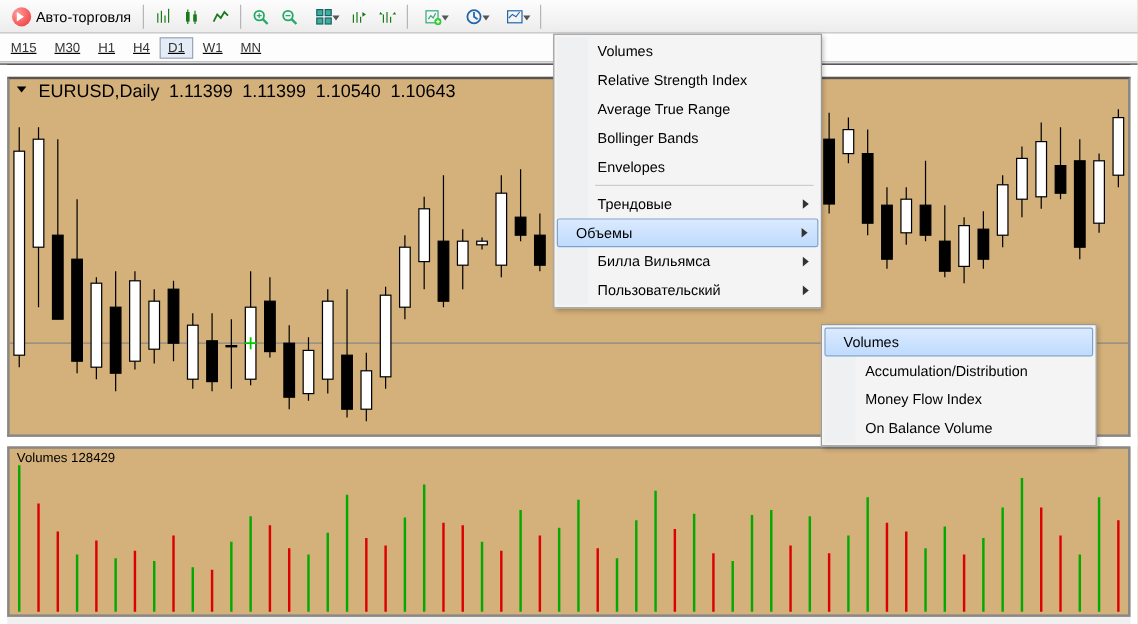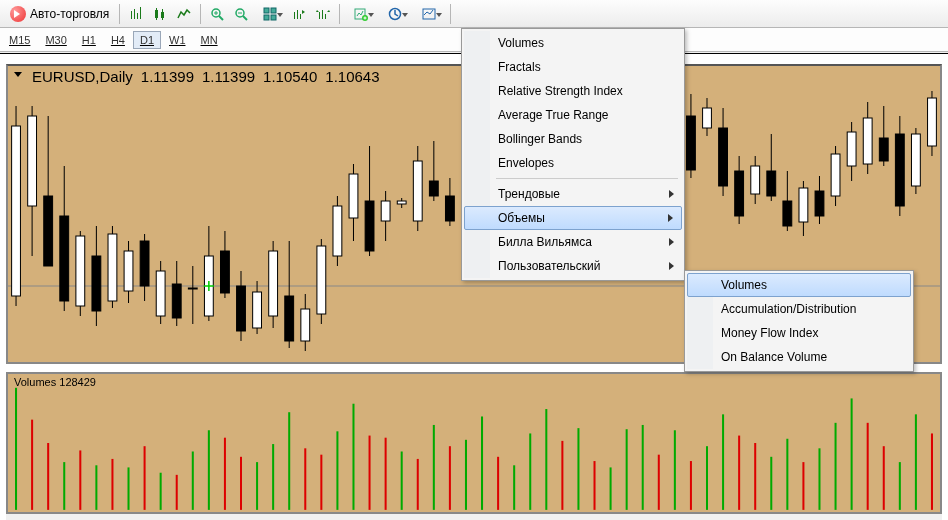--- a/index.html
+++ b/index.html
@@ -148,21 +148,21 @@
   .menu-item {
     position: relative;
     padding: 5px 20px 5px 34px;
     min-width: 160px;
     cursor: pointer;
     color: #000;
   }
   .menu-item.hl {
     background: linear-gradient(#dbeafe, #bfdbfe);
     border: 1px solid #7da2ce;
-    padding: 4px 19px 4px 33px;
+    padding: 4px 19px 4px 15px;
     border-radius: 2px;
   }
   .menu-item.arrow::after {
     content: "";
     position: absolute;
     right: 8px; top: 50%;
     transform: translateY(-50%);
     border-left: 5px solid #333;
     border-top: 4px solid transparent;
     border-bottom: 4px solid transparent;
@@ -471,21 +471,20 @@
         <line x1="896.2068965517242" x2="896.2068965517242" y1="128" y2="38" stroke="#0a0" stroke-width="2"></line>
         <line x1="912.0689655172414" x2="912.0689655172414" y1="128" y2="56" stroke="#d00" stroke-width="2"></line>
       </svg>
   </div>
 </div>
 
 <div class="menu menu1">
   <div class="strip"></div>
   <div id="menu1-top">
       <div class="menu-item">Volumes</div>
-      <div class="menu-item">Fractals</div>
       <div class="menu-item">Relative Strength Index</div>
       <div class="menu-item">Average True Range</div>
       <div class="menu-item">Bollinger Bands</div>
       <div class="menu-item">Envelopes</div>
     </div>
   <div class="menu-sep"></div>
   <div id="menu1-sub">
       <div class="menu-item arrow">Трендовые</div>
       <div class="menu-item arrow hl">Объемы</div>
       <div class="menu-item arrow">Билла Вильямса</div>

